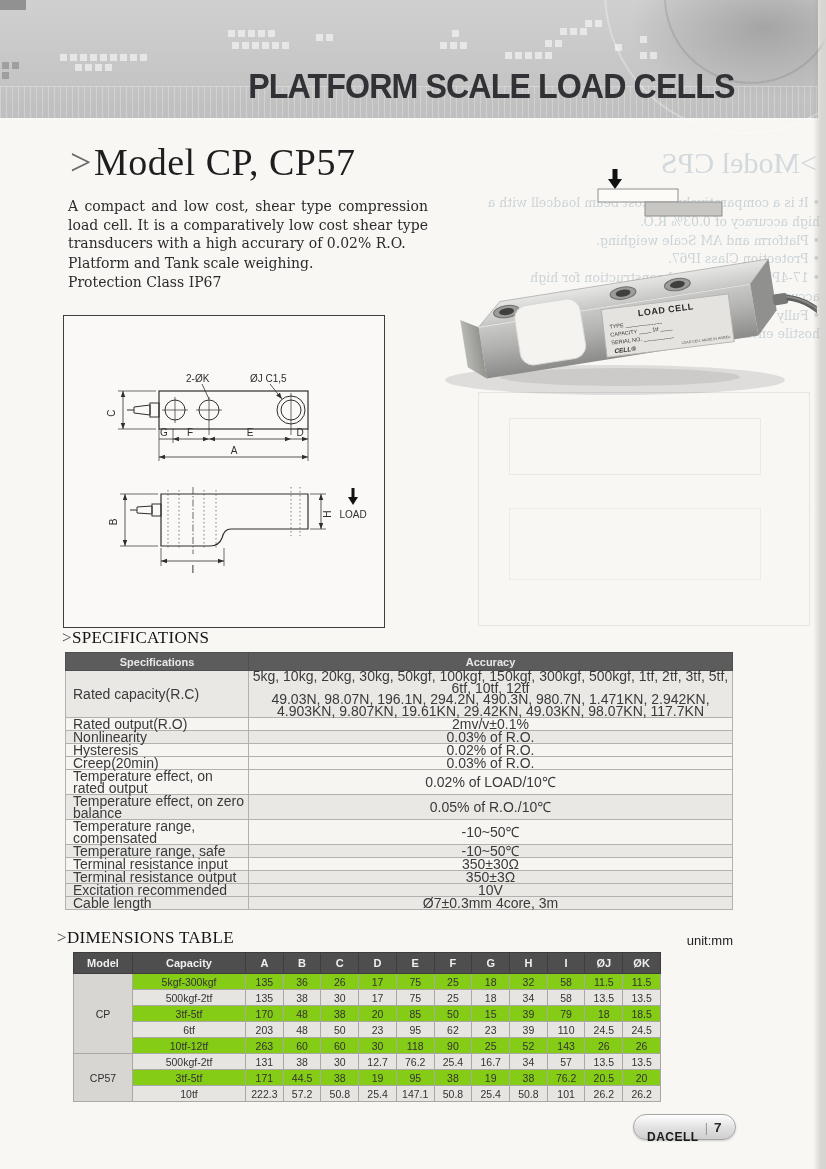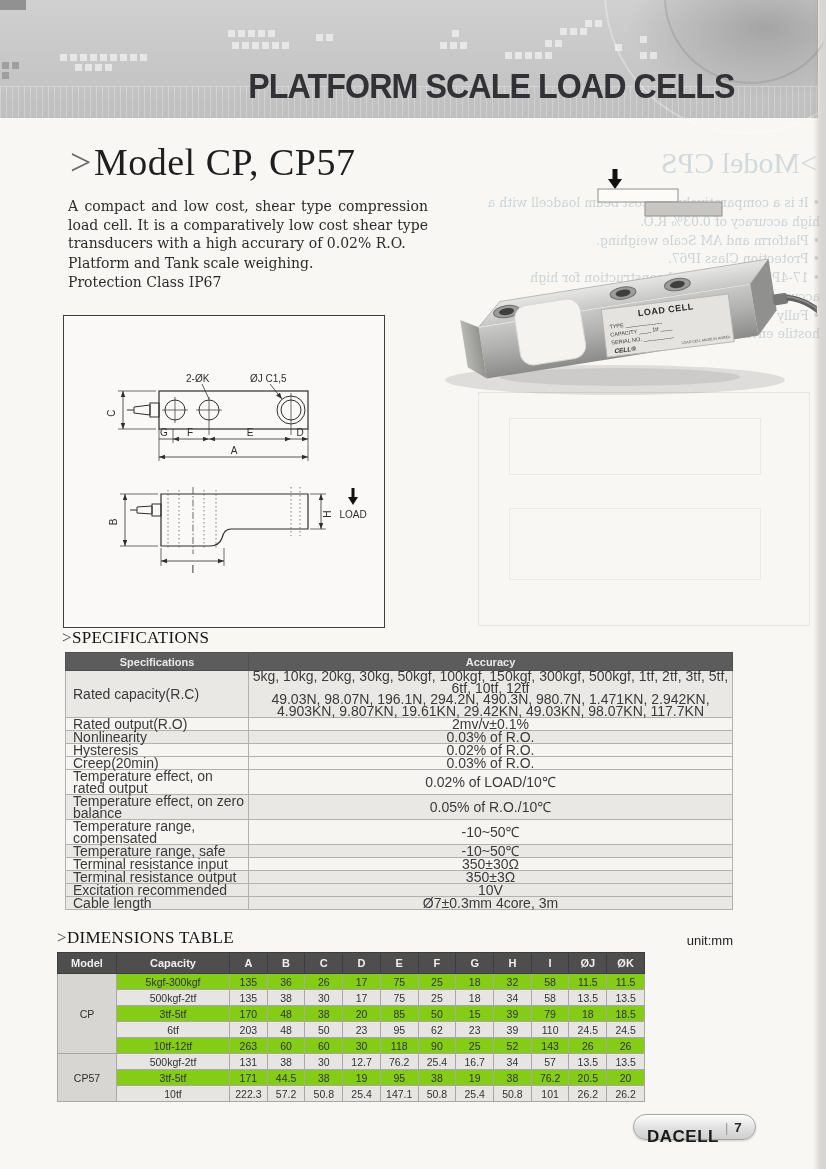--- a/index.html
+++ b/index.html
@@ -77,37 +77,37 @@
   .spec-table col.c1{width:183px;}
   .spec-table td{border:1px solid #b3b1ae;font-size:14px;color:#3a3a3a;line-height:12px;
           padding:0 3px;height:12px;}
   .spec-table td.spec-label{text-align:left;padding-left:7px;}
   .spec-table td.spec-value{text-align:center;}
   .spec-table tr.odd td{background:#e9e8e5;}
   .spec-table tr.even td{background:#f6f5f2;}
   .spec-table td.spec-value div{line-height:11.5px;}
 
   
-  .dims-table{position:absolute;left:57px;top:952px;width:588px;border:1px solid #454545;}
+  .dims-table{position:absolute;left:73px;top:952px;width:588px;border:1px solid #454545;}
   .dims-table th{background:#4e4e4e;color:#f0f0f0;font-size:11px;font-weight:bold;height:20px;
           border:1px solid #3d3d3d;padding:0;}
   .dims-table th:first-child{width:58px;}
   .dims-table th:nth-child(2){width:112px;}
   .dims-table td{border:1px solid #aaa8a5;font-size:10.5px;color:#333;text-align:center;
           height:15px;padding:0 2px;}
   .dims-table tr.odd td{background:#84cc16;}
   .dims-table tr.even td{background:#e6e5e2;}
   .dims-table td.model-cell{background:#d8d6d2 !important;color:#2e2e2e;}
 
   
   .footer-badge{position:absolute;left:633px;top:1114px;height:24px;padding:0 13px;
           border:1px solid #a5a5a5;border-radius:13px;display:flex;align-items:center;gap:6px;
           background:linear-gradient(180deg,#fefefe,#e0e0e0 55%,#cfcfcf);
           box-shadow:0 1px 2px rgba(0,0,0,.18), inset 0 1px 0 rgba(255,255,255,.9);}
-  .footer-badge .brand{font-size:17px;font-weight:bold;color:#1a1a1c;letter-spacing:.5px;margin-top:19px;}
+  .footer-badge .brand{font-size:12px;font-weight:bold;color:#1a1a1c;letter-spacing:.5px;margin-top:19px;}
   .footer-badge .sep{color:#9a9a9a;font-size:13px;}
   .footer-badge .pageno{font-size:13.5px;font-weight:bold;color:#2a2a2c;}
 </style>
 </head>
 <body>
 
 <div class="page">
 
   <div class="header">
     <div class="header-blob"></div>

